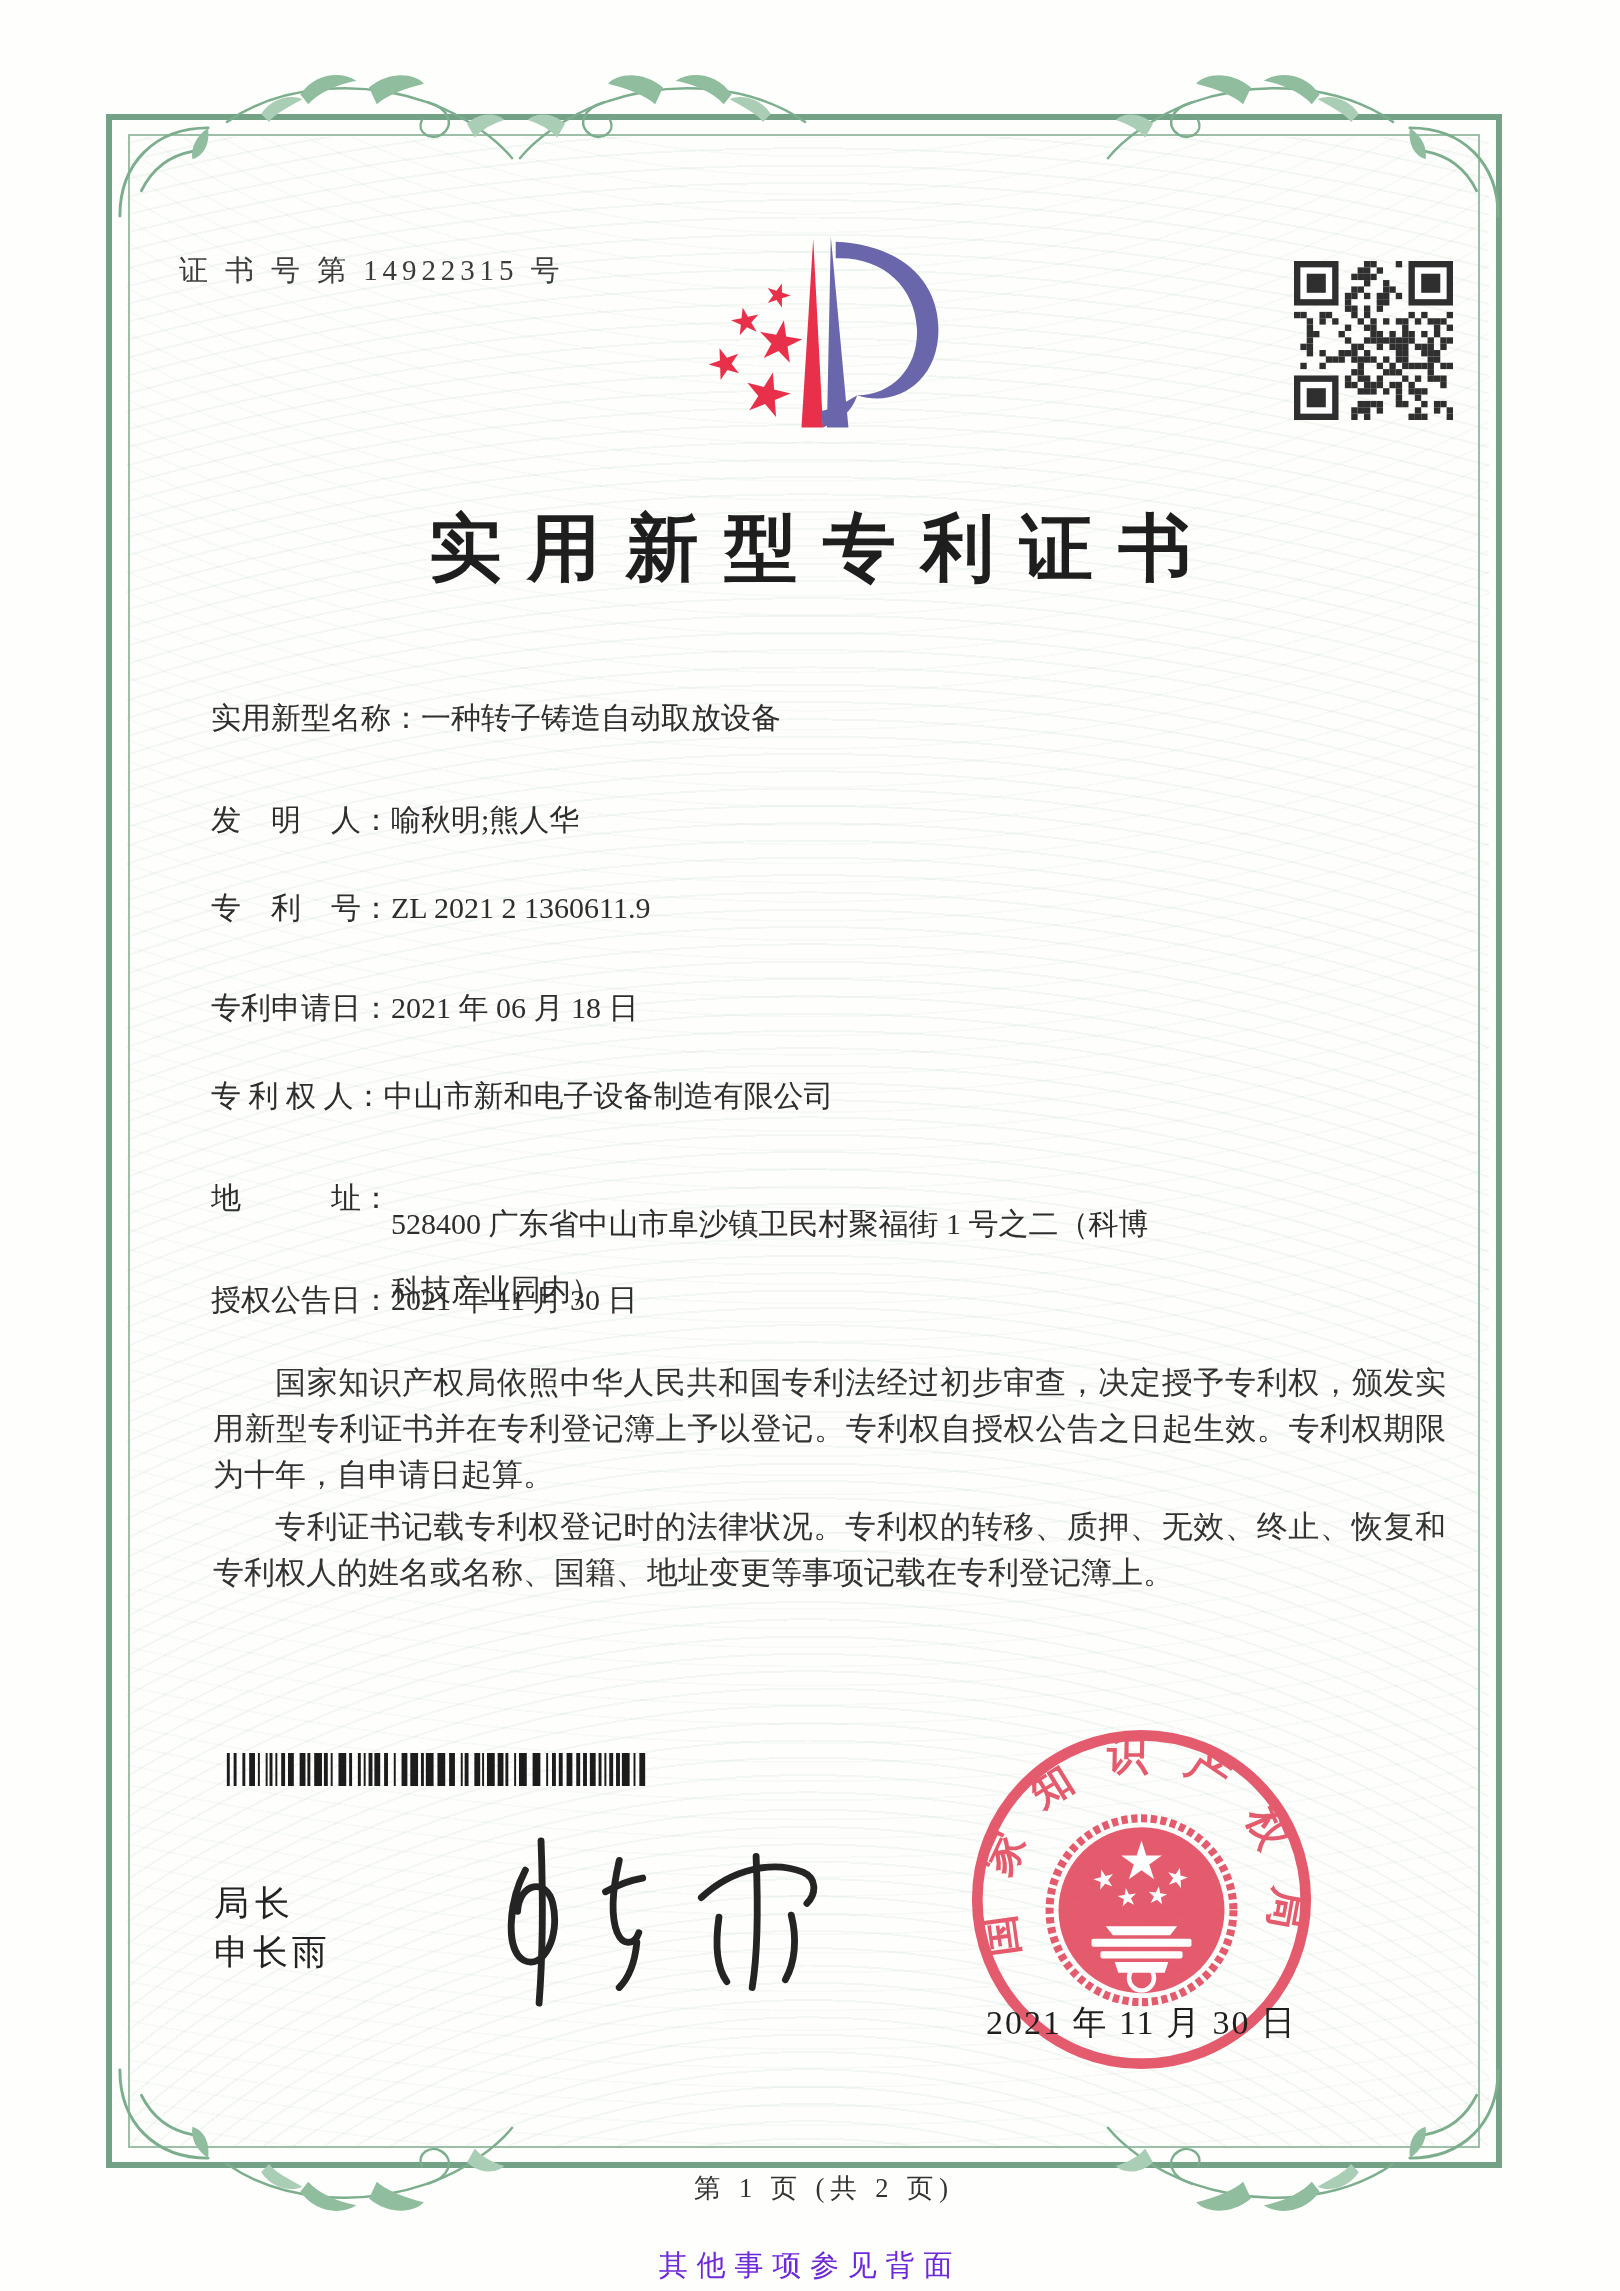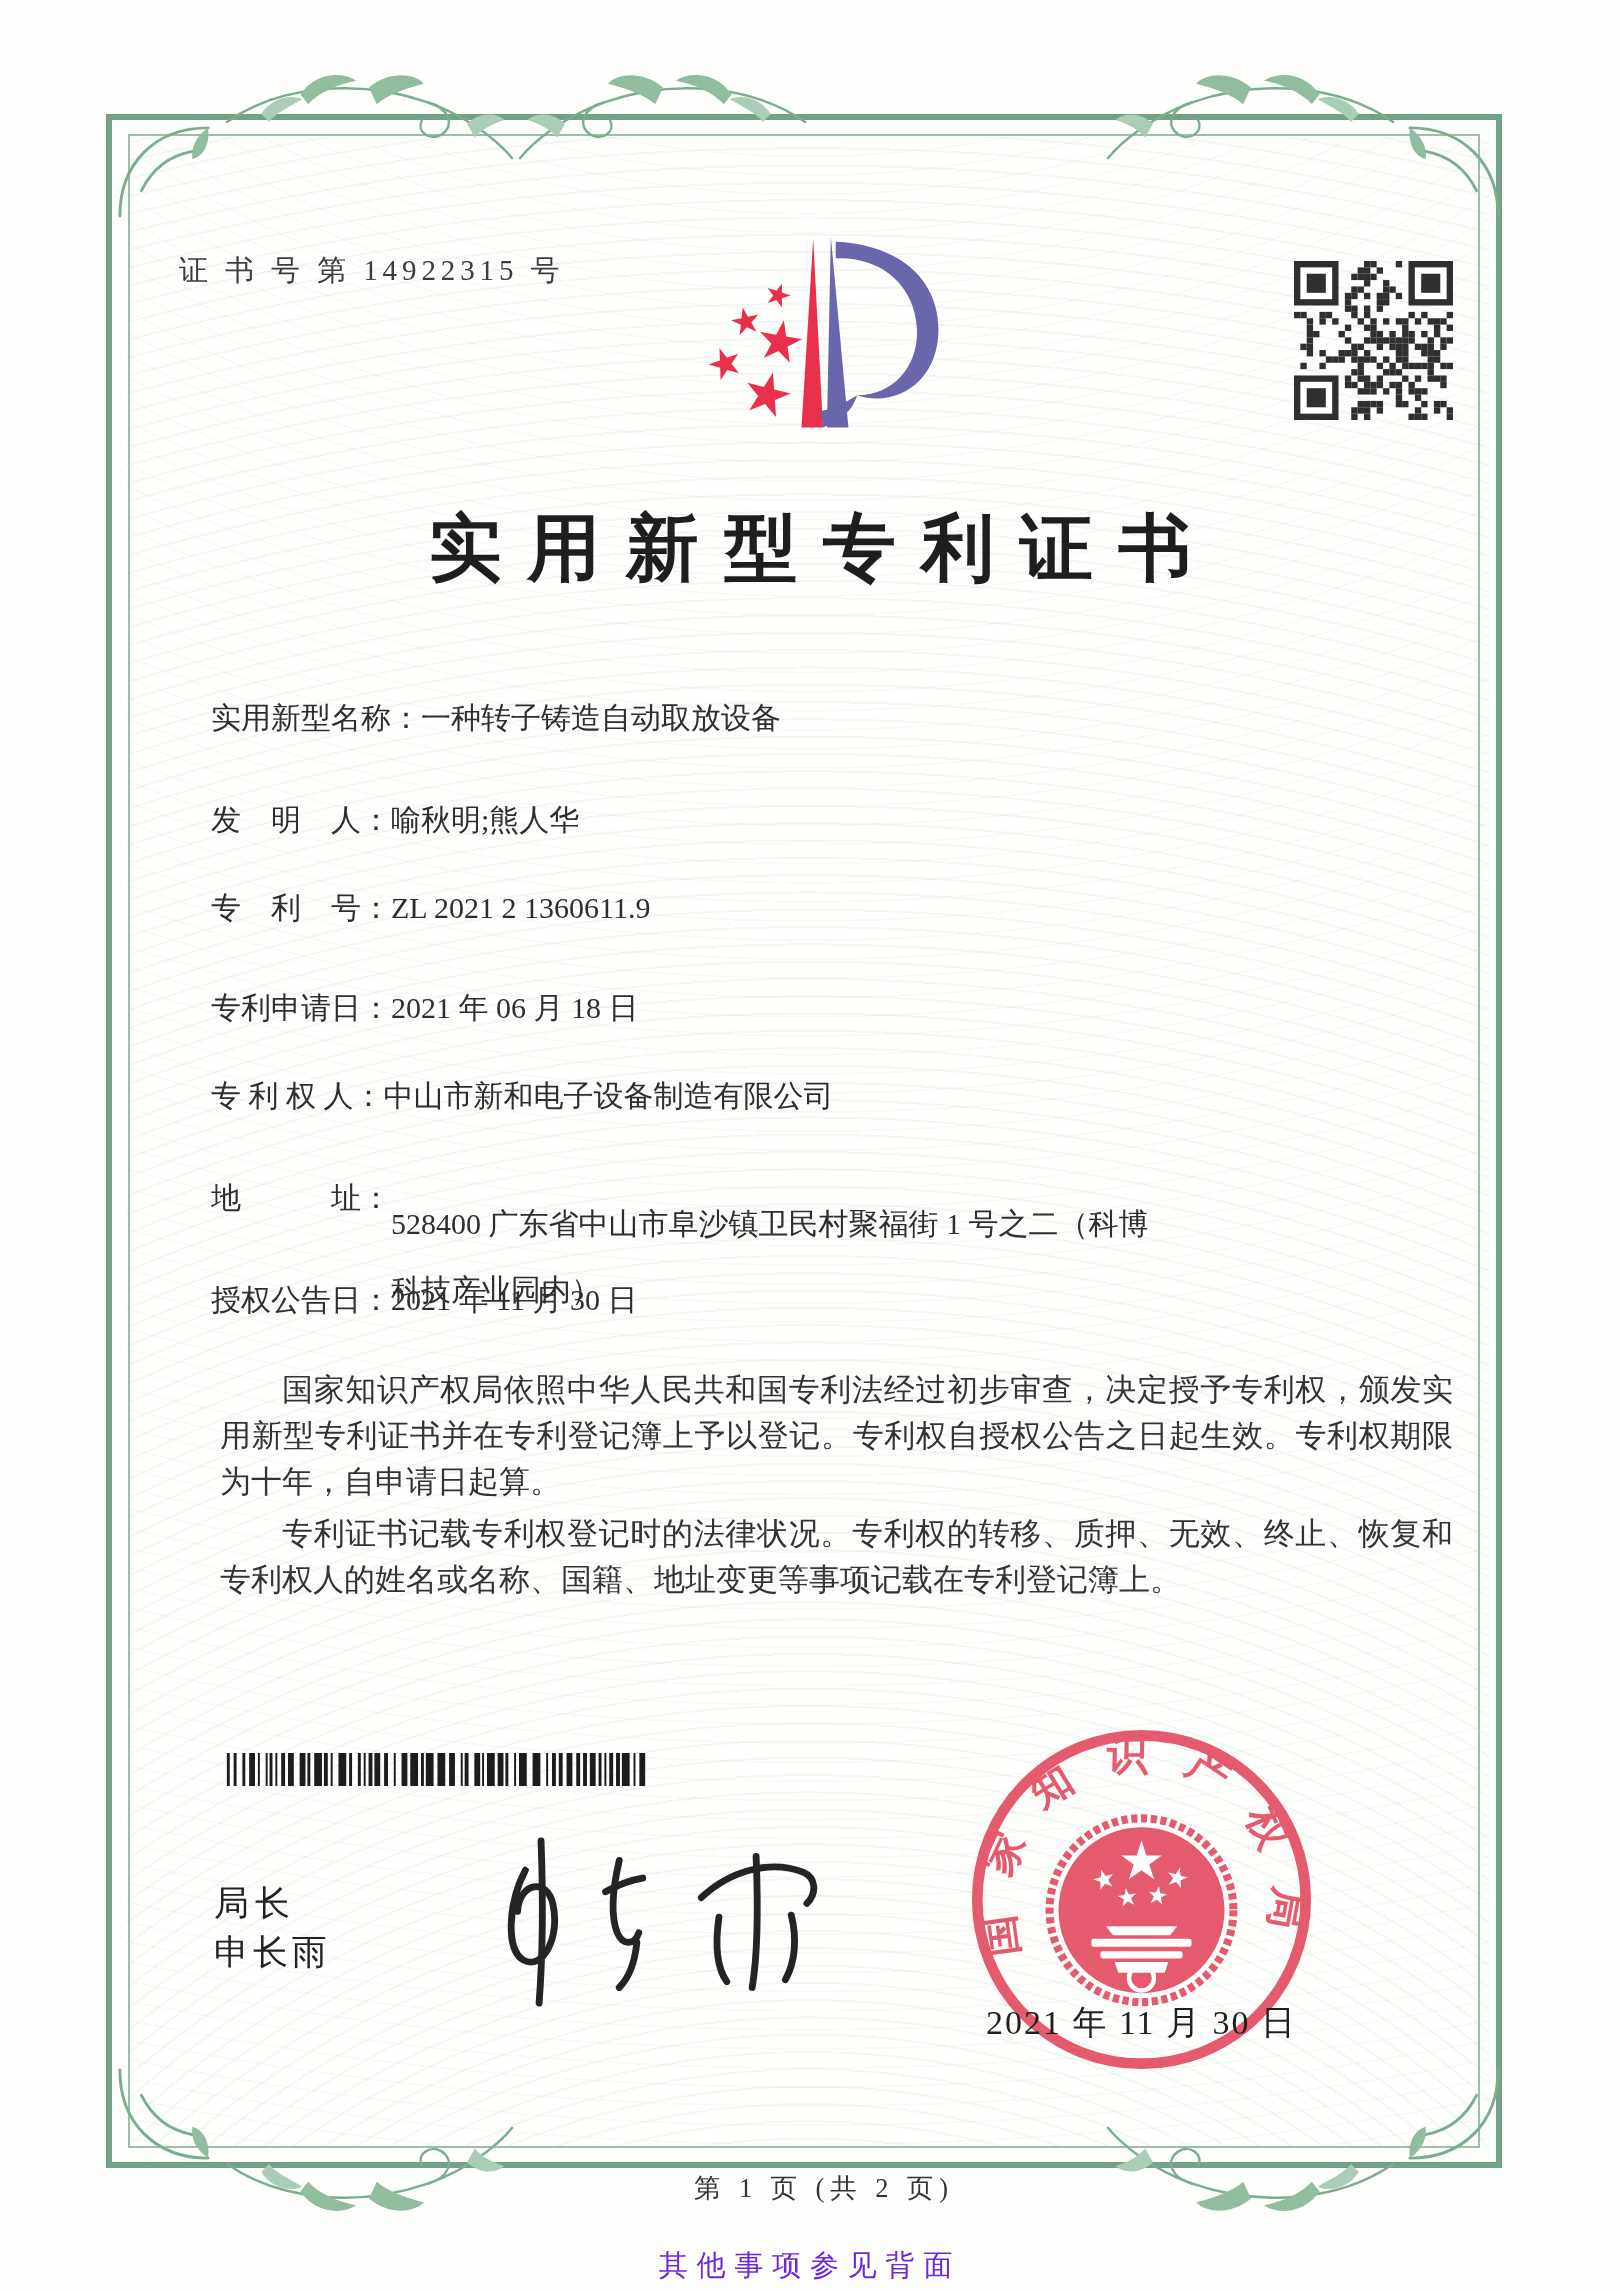--- a/index.html
+++ b/index.html
@@ -30,21 +30,21 @@
 
   
   .field{position:absolute;left:211px;font-size:30px;color:#2e2e2e;white-space:nowrap;}
   .field .lbl{display:inline-block;}
   .field .val{display:inline-block;}
   .field .val.wrap{white-space:pre-line;width:828px;vertical-align:top;line-height:66px;margin-top:13px;}
   .grant-right{position:absolute;left:826px;font-size:30px;white-space:nowrap;}
 
   
   .para{position:absolute;left:209px;width:1233px;font-size:31px;line-height:46px;
-    text-align:justify;text-indent:2em;color:#333;margin:11px;}
+    text-align:justify;text-indent:2em;color:#333;margin:4px;}
 
   .barcode{position:absolute;left:225px;top:1753px;}
 
   .signoff-title{position:absolute;left:214px;top:1880px;font-size:35px;letter-spacing:5.9px;color:#222;}
   .signoff-name{position:absolute;left:214px;top:1929px;font-size:35px;letter-spacing:3.9px;color:#222;}
   .signature{position:absolute;left:480px;top:1835px;}
 
   .seal{position:absolute;left:963px;top:1721px;}
   .seal-date{position:absolute;left:963px;top:2000px;width:357px;text-align:center;
     font-size:34px;color:#1f1f1f;letter-spacing:2px;}

